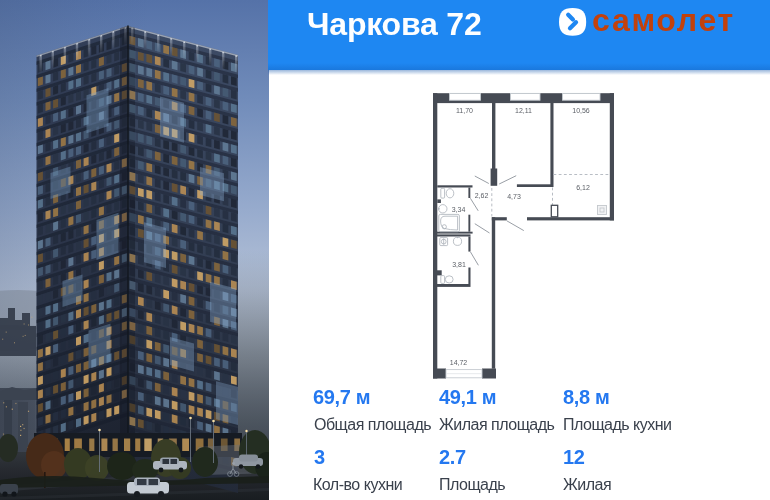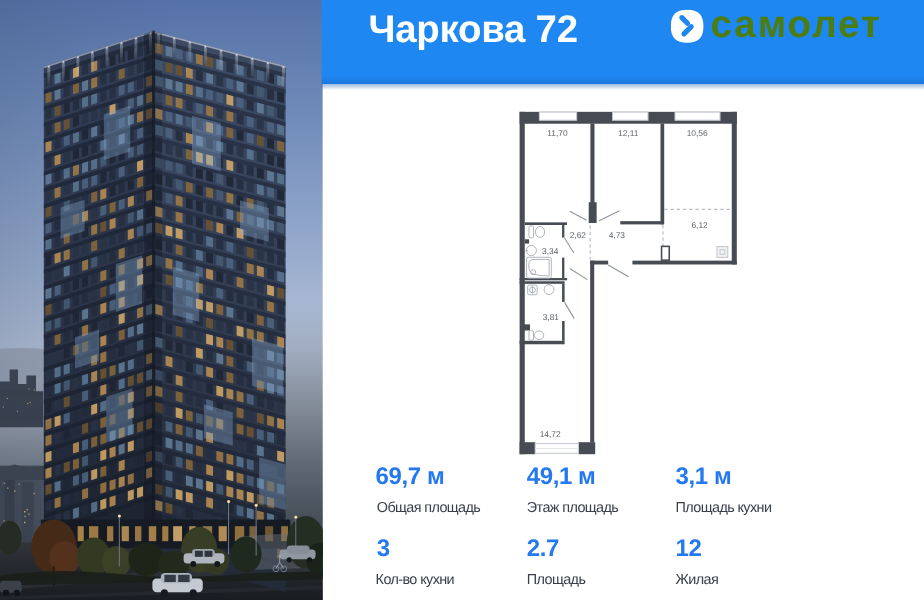--- a/index.html
+++ b/index.html
@@ -1,18 +1,18 @@
 <!DOCTYPE html>
 <html><head><meta charset="utf-8">
 <style>
 html,body{margin:0;padding:0}
 body{width:770px;height:500px;overflow:hidden;position:relative;background:#ffffff;font-family:"Liberation Sans",sans-serif}
 .abs{position:absolute}
 .num{position:absolute;color:#2478f0;font-weight:bold;font-size:20px;line-height:1;white-space:nowrap;letter-spacing:-0.35px}
-.lab{position:absolute;color:#3a414c;font-size:12px;line-height:1;white-space:nowrap;letter-spacing:-0.5px}
+.lab{position:absolute;color:#3a414c;font-size:16px;line-height:1;white-space:nowrap;letter-spacing:-0.5px}
 </style></head>
 <body>
 
 <svg style="position:absolute;left:0;top:0" width="269" height="500" viewBox="0 0 269 500">
 <defs>
 <linearGradient id="sky" x1="0" y1="0" x2="0" y2="1">
  <stop offset="0" stop-color="#5572a8"></stop>
  <stop offset="0.2" stop-color="#718cba"></stop>
  <stop offset="0.42" stop-color="#97abcd"></stop>
  <stop offset="0.58" stop-color="#b5c2d7"></stop>
@@ -1061,21 +1061,21 @@
 <div class="abs" style="left:268px;top:70px;width:502px;height:5px;background:linear-gradient(180deg,rgba(34,96,176,0.45),rgba(255,255,255,0))"></div>
 
 <div class="abs" style="left:307px;top:6px;font-size:32px;font-weight:bold;color:#fdfeff;letter-spacing:-0.2px">Чаркова 72</div>
 
 <svg class="abs" style="left:558.5px;top:7.5px" width="28" height="28" viewBox="0 0 28 28">
 <path d="M13.6 0.1 C4.2 0.1 0 4.4 0 13.9 C0 23.4 4.2 27.7 13.6 27.7 C23 27.7 27.2 23.4 27.2 13.9 C27.2 4.4 23 0.1 13.6 0.1 Z" fill="#ffffff"></path>
 <line x1="9.2" y1="6.7" x2="13.9" y2="11.4" stroke="#1e87f2" stroke-width="4.3" stroke-linecap="round"></line>
 <line x1="11.0" y1="20.2" x2="17.0" y2="14.2" stroke="#1e87f2" stroke-width="4.3" stroke-linecap="round"></line>
 </svg>
 
-<div class="abs" style="left:592px;top:2px;font-size:32px;font-weight:bold;color:#4d7c0f;letter-spacing:1.7px">самолет</div>
+<div class="abs" style="left:592px;top:2px;font-size:32px;font-weight:bold;color:#c2410c;letter-spacing:1.7px">самолет</div>
 
 <svg class="abs" style="left:0;top:0" width="770" height="500" viewBox="0 0 770 500">
 
 <g>
       <rect x="433" y="93.2" width="181" height="9.9" fill="#464b54"></rect>
     </g>
 
 <g>
       <rect x="449.5" y="93.4" width="31" height="6.8" fill="#ffffff" stroke="#c5cad0" stroke-width="0.9"></rect>
     </g>
@@ -1278,23 +1278,23 @@
       <text x="458.5" y="364.5" font-size="7" fill="#5a5e65" text-anchor="middle" font-family="Liberation Sans">14,72</text>
     </g>
 </svg>
 
 <div class="num" style="left:313px;top:386.5px">69,7 м</div>
 
 <div class="lab" style="left:314px;top:417px">Общая площадь</div>
 
 <div class="num" style="left:439px;top:386.5px">49,1 м</div>
 
-<div class="lab" style="left:439px;top:417px">Этаж площадь</div>
-
-<div class="num" style="left:563px;top:386.5px">3,1 м</div>
+<div class="lab" style="left:439px;top:417px">Жилая площадь</div>
+
+<div class="num" style="left:563px;top:386.5px">8,8 м</div>
 
 <div class="lab" style="left:563px;top:417px">Площадь кухни</div>
 
 <div class="num" style="left:314px;top:446.5px">3</div>
 
 <div class="lab" style="left:313px;top:477px">Кол-во кухни</div>
 
 <div class="num" style="left:439px;top:446.5px">2.7</div>
 
 <div class="lab" style="left:439px;top:477px">Площадь</div>

